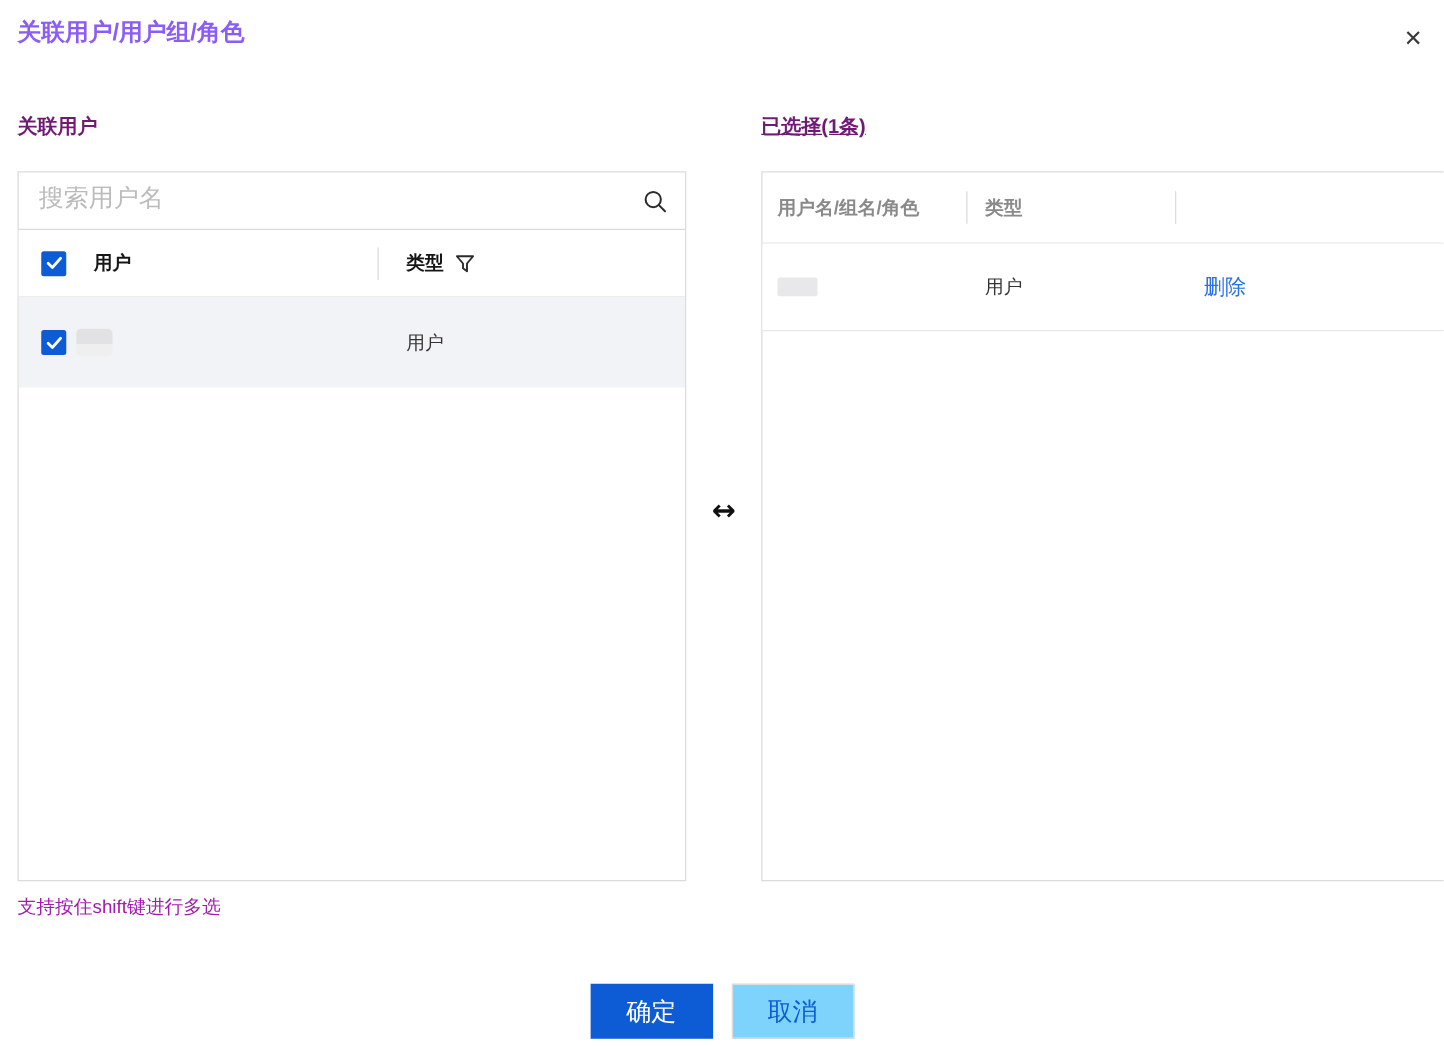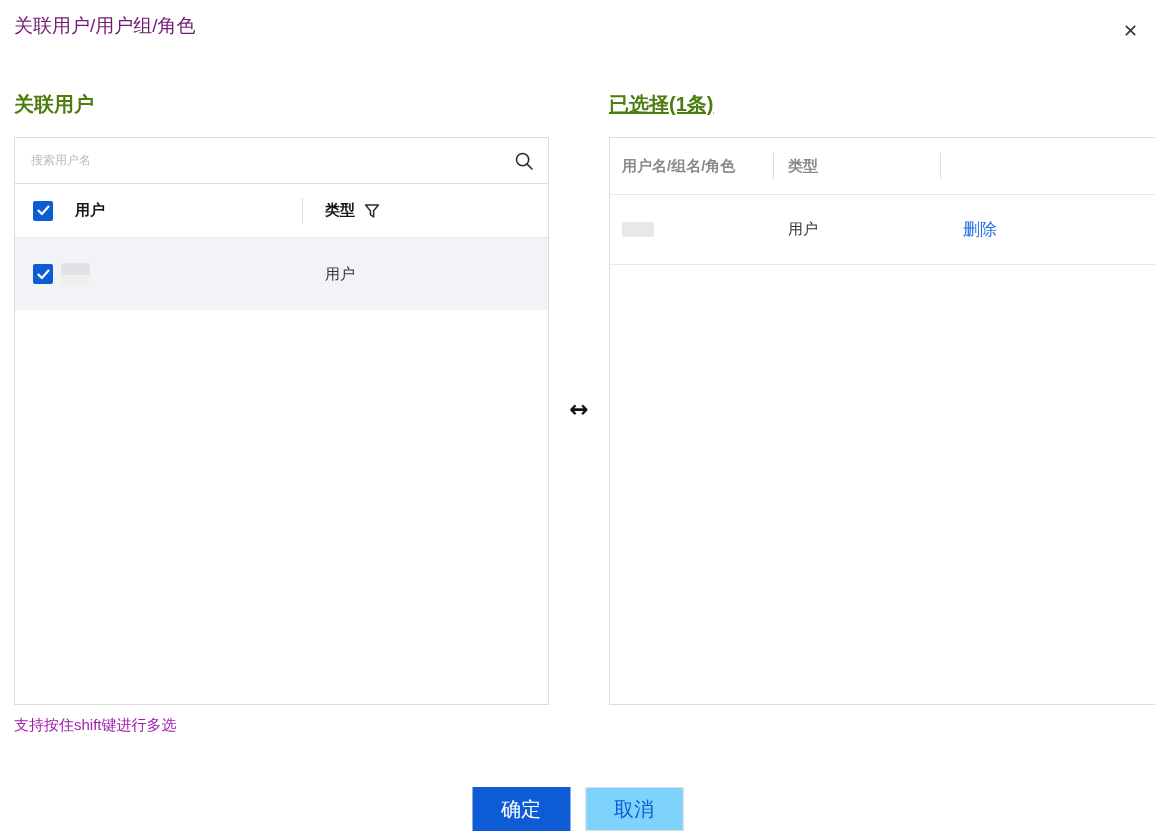--- a/index.html
+++ b/index.html
@@ -21,38 +21,38 @@
     position: relative;
     width: 1155px;
     height: 837px;
     background: #fff;
     overflow: hidden;
   }
   .dialog-title {
     position: absolute;
     left: 14px; top: 13px;
     font-size: 19px;
-    font-weight: 400;
-    color: #701a75;
+    font-weight: 700;
+    color: #8b5cf6;
   }
   .close-btn {
     position: absolute;
     right: 13px; top: 18px;
     font-size: 18px;
     color: #3a3a3a;
     cursor: pointer;
     line-height: 1;
     padding: 4px;
   }
   .section-title {
     position: absolute;
     top: 91px;
-    font-size: 20px;
+    font-size: 16px;
     font-weight: 700;
-    color: #4d7c0f;
+    color: #701a75;
   }
   .section-title.left  { left: 14px; }
   .section-title.right { left: 609px; text-decoration: underline; }
 
   .panel {
     position: absolute;
     top: 137px;
     height: 568px;
     background: #fff;
     border: 1px solid var(--border);
@@ -65,23 +65,23 @@
     height: 46px;
     border-bottom: 1px solid var(--border);
     display: flex;
     align-items: center;
     padding: 0 14px 0 16px;
   }
   .search-input {
     flex: 1;
     border: none;
     outline: none;
-    font-size: 12px;
+    font-size: 20px;
     color: #333;
-    font-family: Liberation Serif, serif;
+    font-family: Liberation Mono, monospace;
     background: transparent;
   }
   .search-input::placeholder { color: var(--placeholder); }
   .search-icon { flex: 0 0 auto; display: flex; cursor: pointer; }
 
   .thead, .trow { display: flex; align-items: center; }
   .thead { height: 54px; border-bottom: 1px solid var(--divider); background: #fff; }
   .trow  { height: 72px; }
   .trow.selected { background: var(--selected-row-bg); }
 

